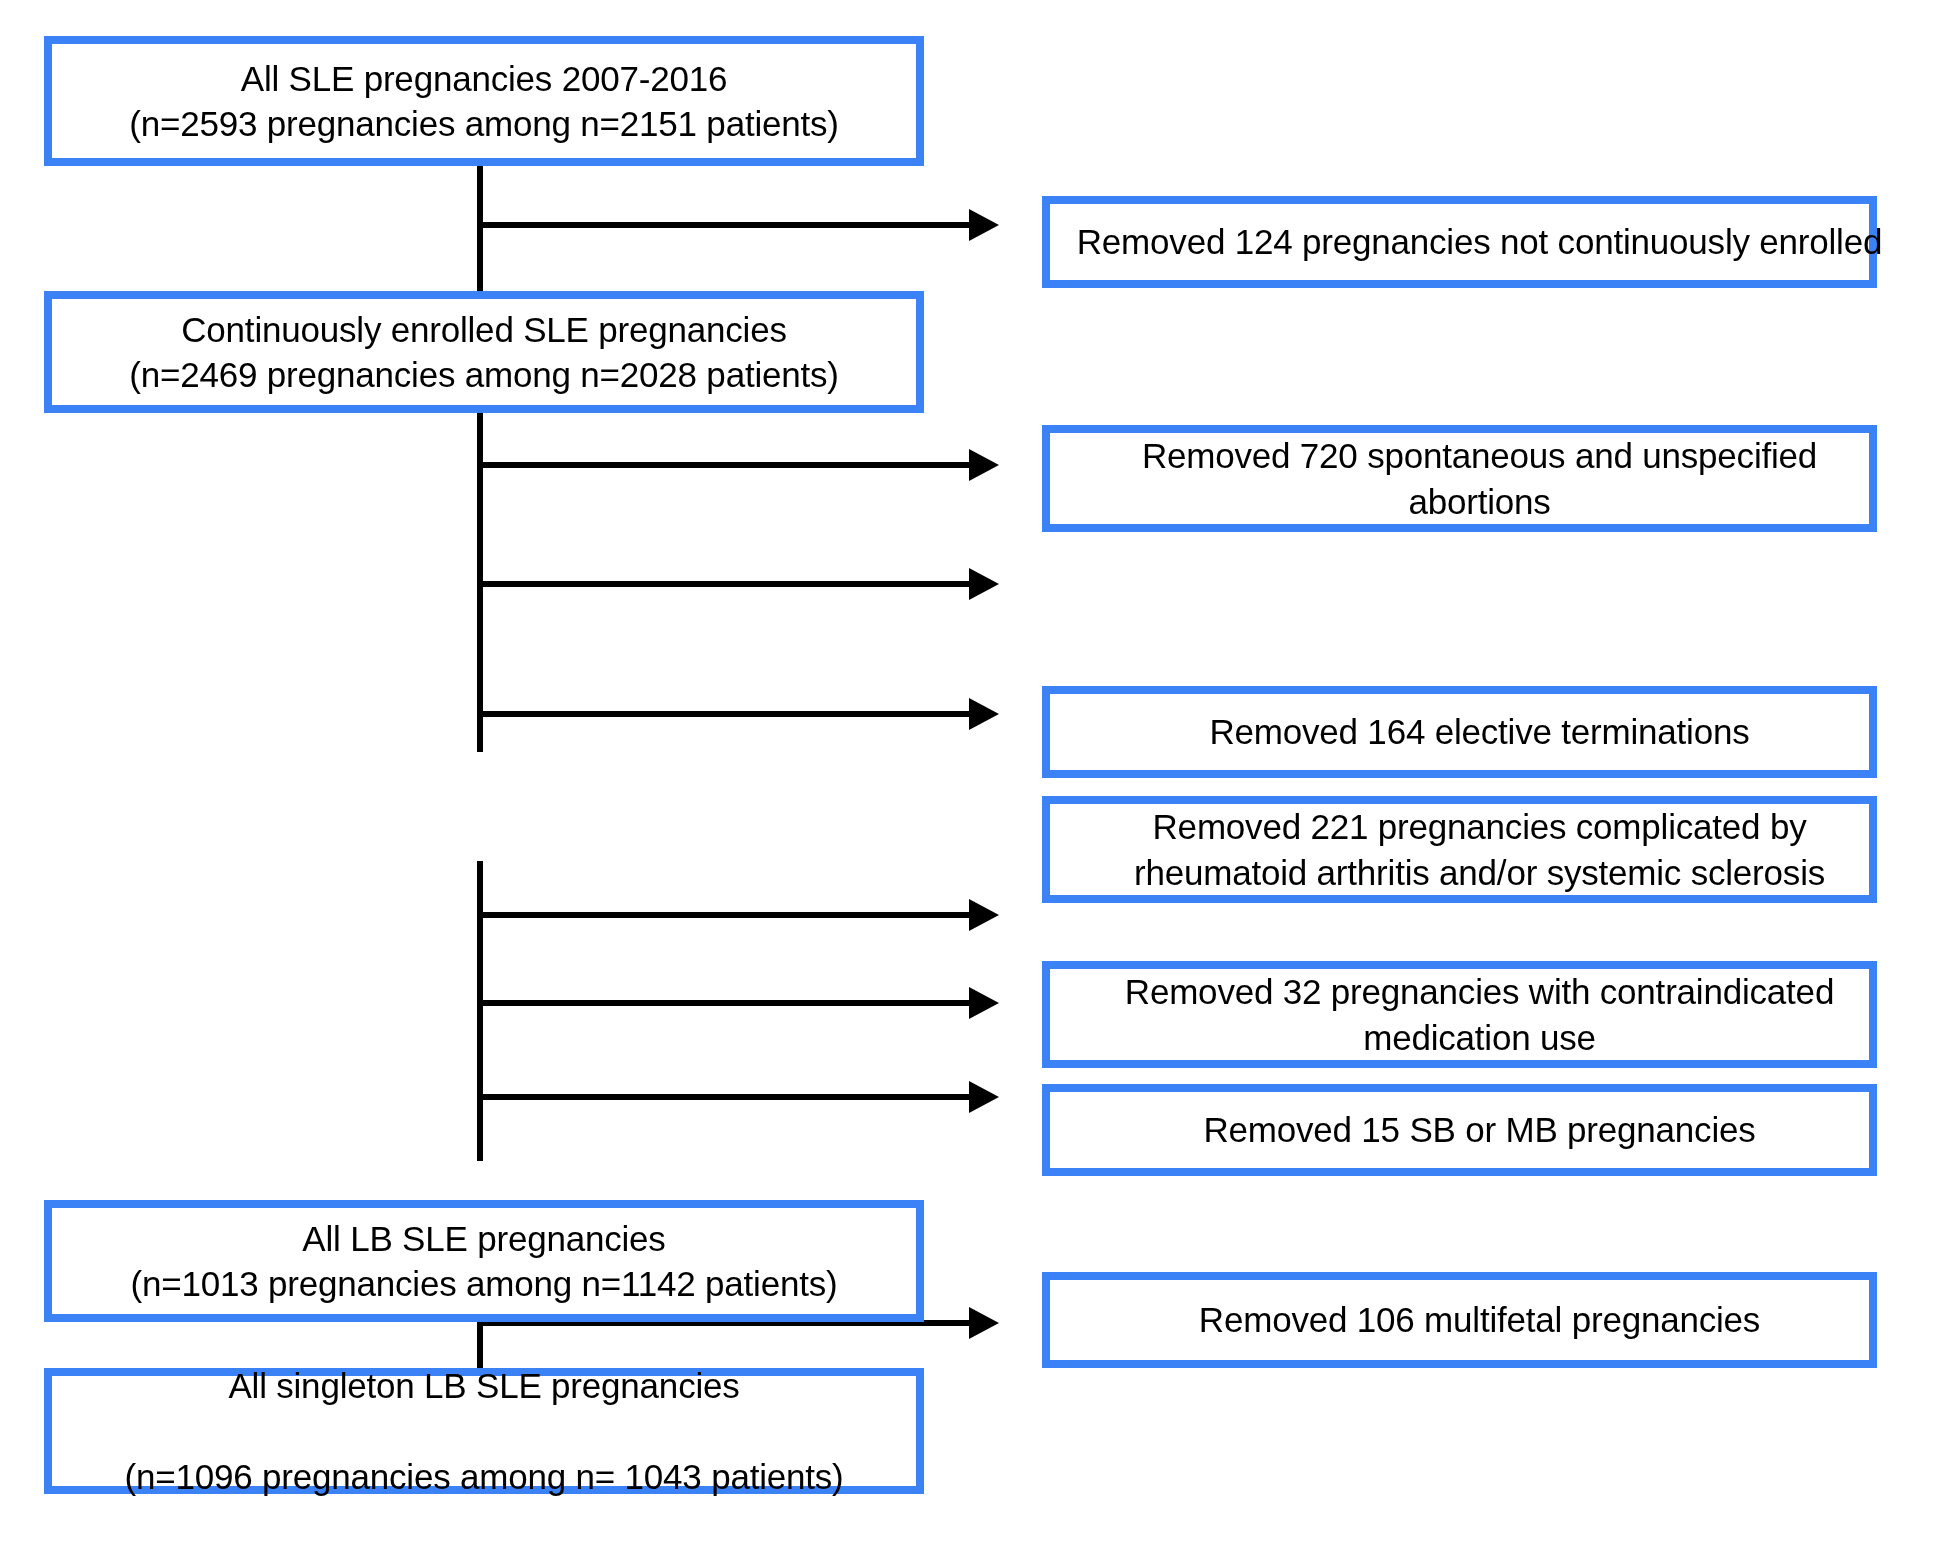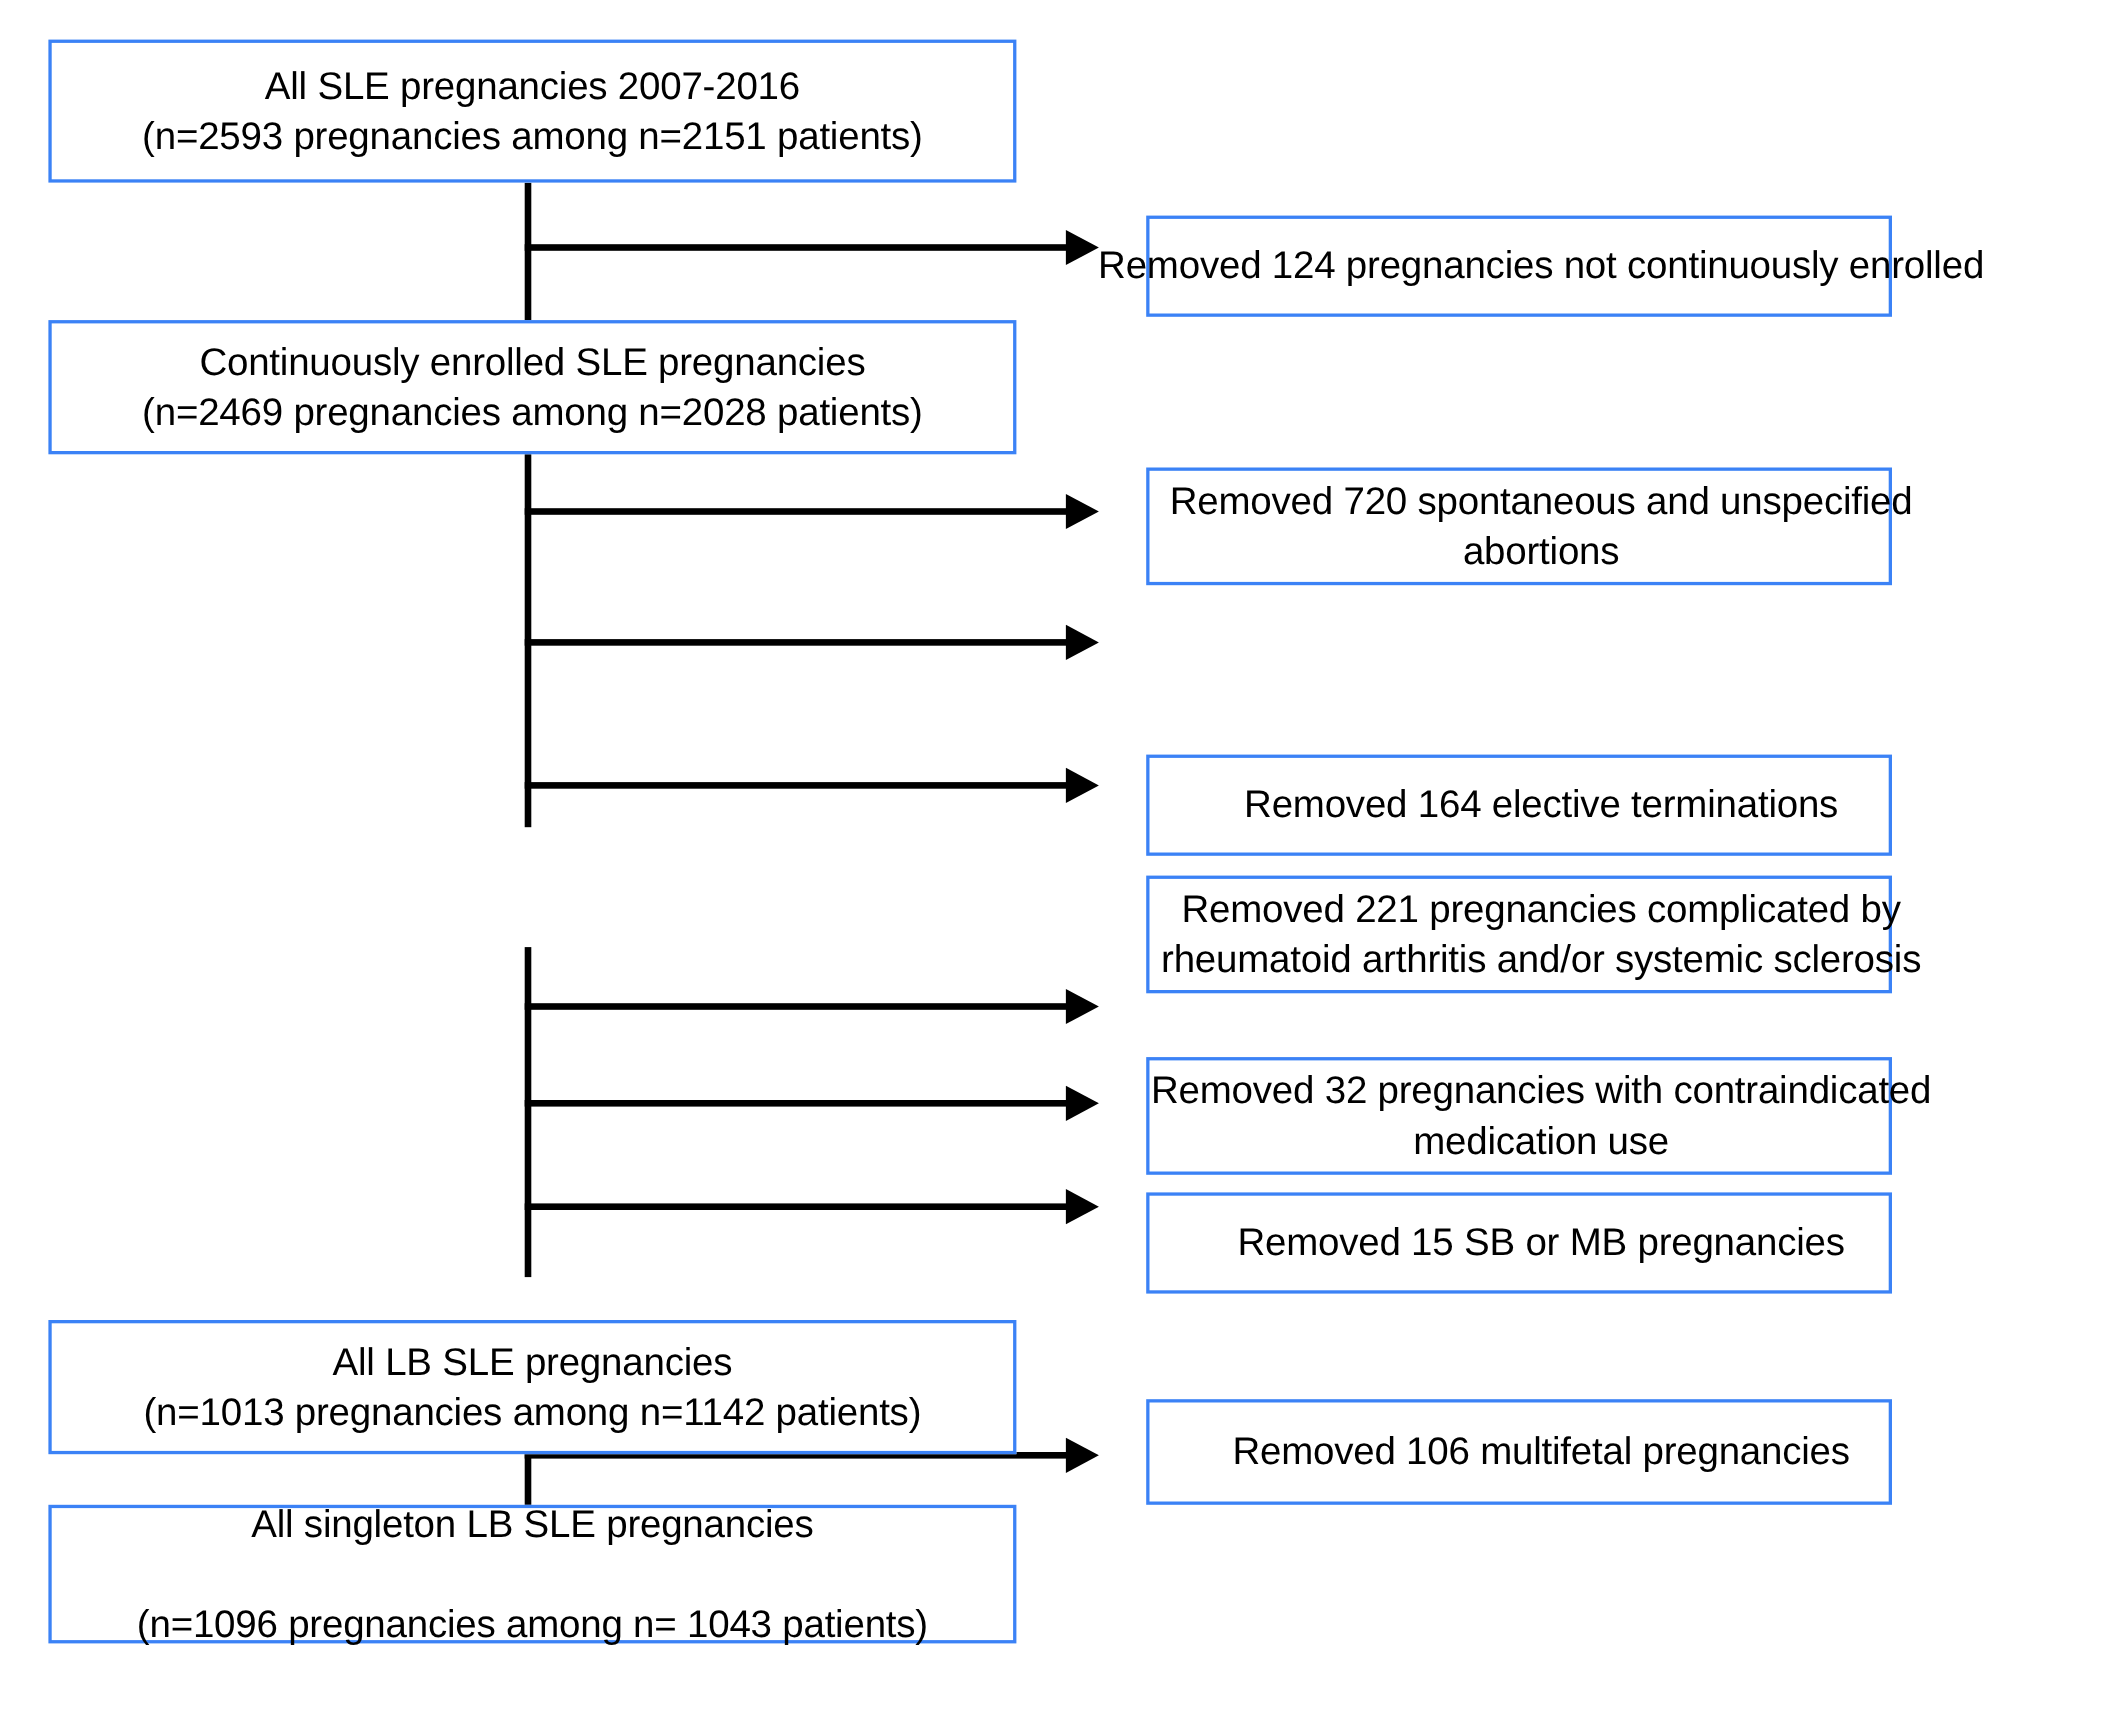--- a/index.html
+++ b/index.html
@@ -16,42 +16,42 @@
     width: 1933px;
     height: 1555px;
     background: #ffffff;
     overflow: hidden;
   }
 
   
   .node {
     position: absolute;
     box-sizing: border-box;
-    border: 3px solid #3b82f6;
+    border: 8px solid #3b82f6;
     background: #ffffff;
     display: flex;
     flex-direction: column;
     align-items: center;
     justify-content: center;
     text-align: center;
     line-height: 1.30;
     font-size: 35px;
     letter-spacing: -0.2px;
     z-index: 3;
   }
   .node .ln {
     display: block;
     white-space: pre;
   }
 
   
   .main-node { left: 44px; width: 880px; }
 
   
-  .rem-node { left: 1042px; width: 678px; padding-left: 40px; }
+  .rem-node { left: 1042px; width: 835px; padding-left: 40px; }
 
   
   .trunk {
     position: absolute;
     width: 6px;
     background: #000000;
     left: 477px;
     z-index: 1;
   }
   .arrow-line {

